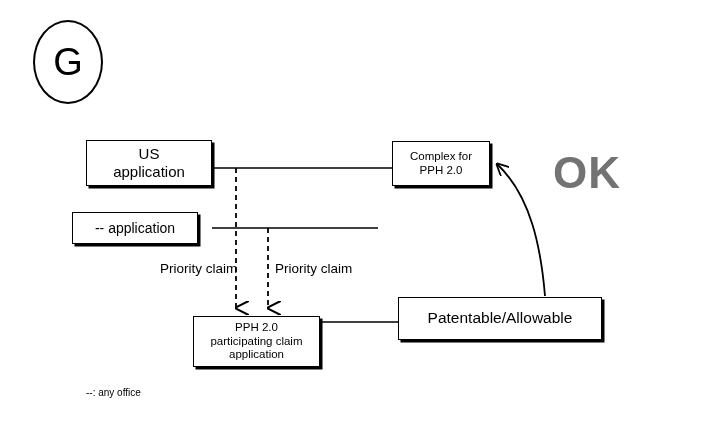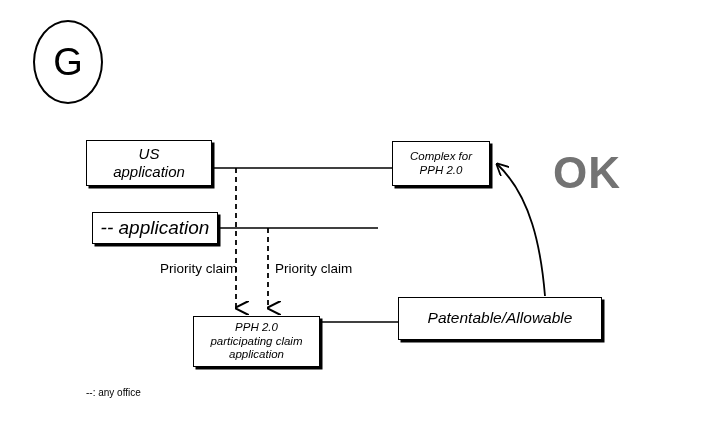--- a/index.html
+++ b/index.html
@@ -28,29 +28,29 @@
     box-sizing: border-box;
     background: #ffffff;
     border: 1px solid #000000;
     box-shadow: 2.5px 2.5px 0 0 #000000;
     display: flex;
     align-items: center;
     justify-content: center;
     text-align: center;
     line-height: 1.18;
   }
-  .node-box .line { display: block; font-style: italic; }
+  .node-box .line { display: block; }
 
   #box-us {
     left: 86px; top: 140px; width: 126px; height: 46px;
     font-size: 15px;
   }
   #box-any {
-    left: 92px; top: 212px; width: 126px; height: 32px;
-    font-size: 19px;
+    left: 72px; top: 212px; width: 126px; height: 32px;
+    font-size: 14px;
   }
   #box-request {
     left: 392px; top: 141px; width: 98px; height: 45px;
     font-size: 11.5px;
   }
   #box-pph {
     left: 193px; top: 316px; width: 127px; height: 51px;
     font-size: 11.5px;
   }
   #box-patentable {

